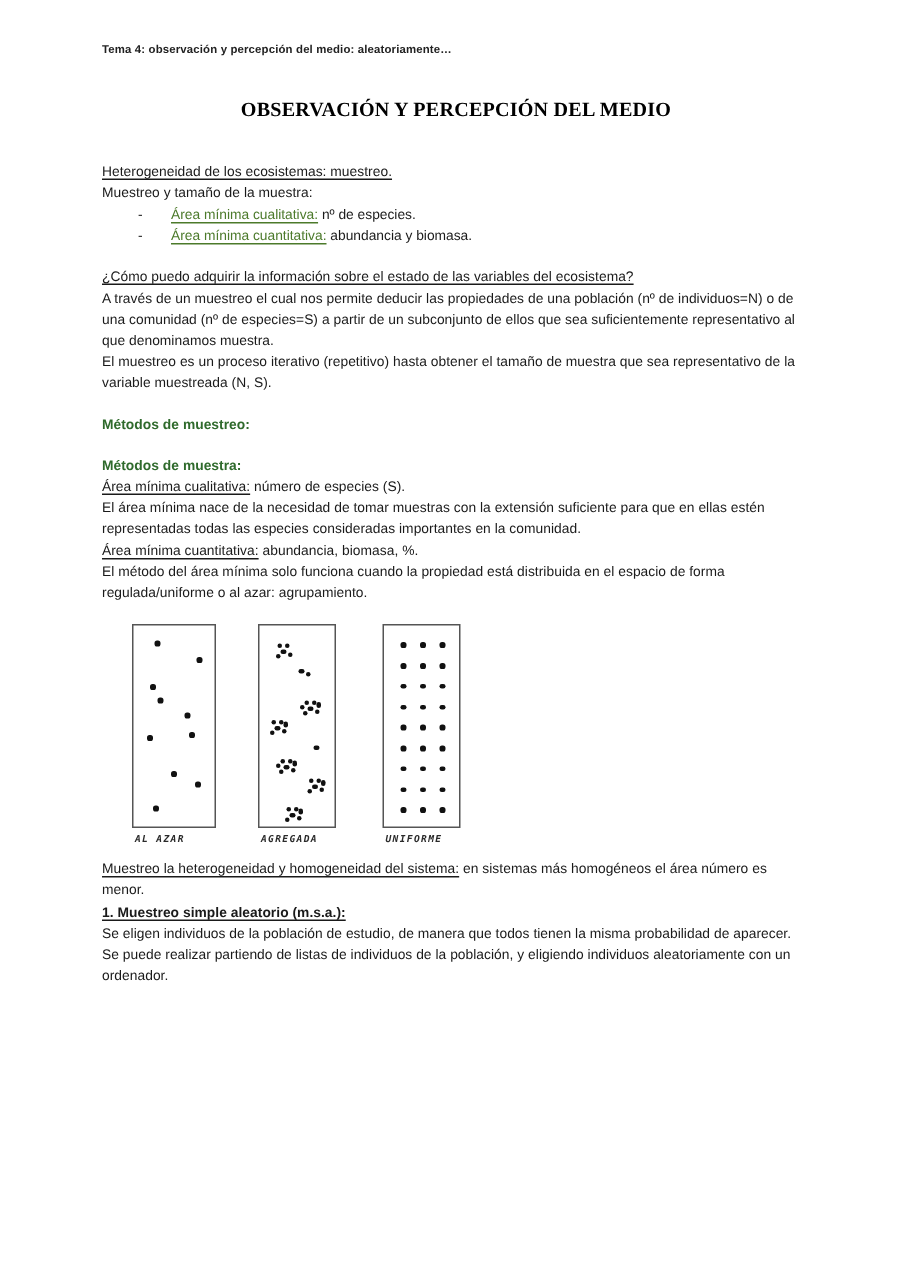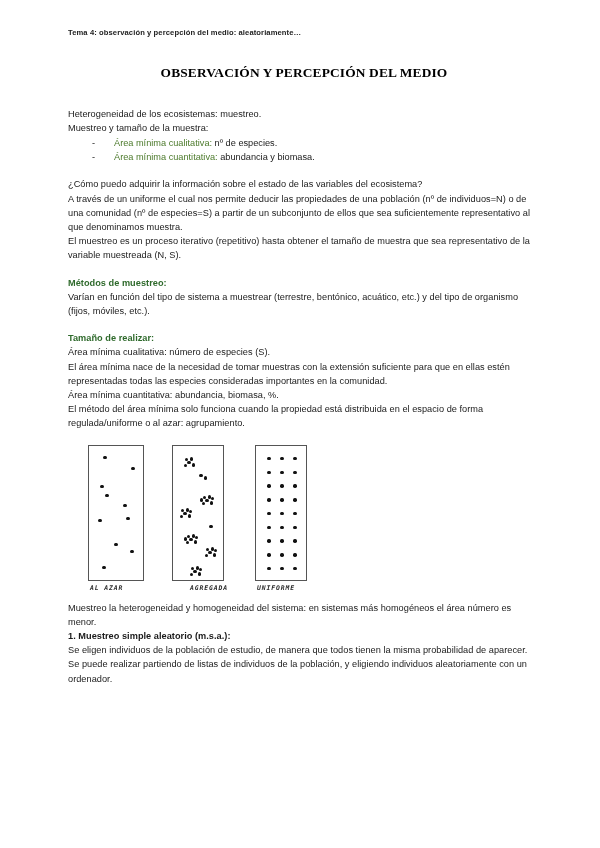--- a/index.html
+++ b/index.html
@@ -41,20 +41,21 @@
     color: #000;
   }
   p, .line {
     margin: 0;
     font-size: 9.2px;
     line-height: 14.2px;
     color: #1a1a1a;
     letter-spacing: 0.03px;
   }
   .u {
+    text-decoration: underline;
     text-underline-offset: 1.5px;
   }
   .green {
     color: #4c7a2b;
   }
   .green-head {
     color: #2f6a2c;
     font-weight: bold;
   }
   .bold {
@@ -131,31 +132,30 @@
       <span class="dash">-</span><span class="green u">Área mínima cualitativa:</span><span> nº de especies.</span>
     </li>
     <li>
       <span class="dash">-</span><span class="green u">Área mínima cuantitativa:</span><span> abundancia y biomasa.</span>
     </li>
   </ul>
 
   <div class="spacer-md"></div>
 
   <div class="line u">¿Cómo puedo adquirir la información sobre el estado de las variables del ecosistema?</div>
-  <p>A través de un uniforme el cual nos permite deducir las propiedades de una población (nº de individuos=N) o de una comunidad (nº de especies=S) a partir de un subconjunto de ellos que sea suficientemente representativo al que denominamos muestra.</p>
+  <p>A través de un muestreo el cual nos permite deducir las propiedades de una población (nº de individuos=N) o de una comunidad (nº de especies=S) a partir de un subconjunto de ellos que sea suficientemente representativo al que denominamos muestra.</p>
   <p>El muestreo es un proceso iterativo (repetitivo) hasta obtener el tamaño de muestra que sea representativo de la variable muestreada (N, S).</p>
 
   <div class="spacer-md"></div>
 
   <div class="line green-head">Métodos de muestreo:</div>
-  <p>Varían en función del tipo de sistema a muestrear (terrestre, bentónico, acuático, etc.) y del tipo de organismo (fijos, móviles, etc.).</p>
 
   <div class="spacer-md"></div>
 
-  <div class="line green-head">Tamaño de realizar:</div>
+  <div class="line green-head">Métodos de muestra:</div>
   <div class="line"><span class="u">Área mínima cualitativa:</span><span> número de especies (S).</span></div>
   <p>El área mínima nace de la necesidad de tomar muestras con la extensión suficiente para que en ellas estén representadas todas las especies consideradas importantes en la comunidad.</p>
   <div class="line"><span class="u">Área mínima cuantitativa:</span><span> abundancia, biomasa, %.</span></div>
   <p>El método del área mínima solo funciona cuando la propiedad está distribuida en el espacio de forma regulada/uniforme o al azar: agrupamiento.</p>
 
   <div class="figure">
     <div class="fig-boxes" id="fig-boxes">
         <div class="fig-box" style="left: 20px; width: 56px; height: 136px;">
           <span class="dot" style="left: 14.3px; top: 10.3px; width: 3.4px; height: 3.4px;"></span>
           <span class="dot" style="left: 42.3px; top: 21.3px; width: 3.4px; height: 3.4px;"></span>
@@ -235,21 +235,21 @@
           <span class="dot" style="left: 11.3px; top: 107.55px; width: 3.4px; height: 3.4px;"></span>
           <span class="dot" style="left: 24.3px; top: 107.55px; width: 3.4px; height: 3.4px;"></span>
           <span class="dot" style="left: 37.3px; top: 107.55px; width: 3.4px; height: 3.4px;"></span>
           <span class="dot" style="left: 11.3px; top: 121.3px; width: 3.4px; height: 3.4px;"></span>
           <span class="dot" style="left: 24.3px; top: 121.3px; width: 3.4px; height: 3.4px;"></span>
           <span class="dot" style="left: 37.3px; top: 121.3px; width: 3.4px; height: 3.4px;"></span>
         </div>
       </div>
     <div class="fig-labels" id="fig-labels">
         <span class="fig-label" style="left: 22px;">AL  AZAR</span>
-        <span class="fig-label" style="left: 122px;">AGREGADA</span>
+        <span class="fig-label" style="left: 106px;">AGREGADA</span>
         <span class="fig-label" style="left: 189px;">UNIFORME</span>
       </div>
   </div>
 
   <div class="line"><span class="u">Muestreo la heterogeneidad y homogeneidad del sistema:</span><span> en sistemas más homogéneos el área número es menor.</span></div>
   <div class="line bold u">1. Muestreo simple aleatorio (m.s.a.):</div>
   <p>Se eligen individuos de la población de estudio, de manera que todos tienen la misma probabilidad de aparecer.</p>
   <p>Se puede realizar partiendo de listas de individuos de la población, y eligiendo individuos aleatoriamente con un ordenador.</p>
 
 </div>

